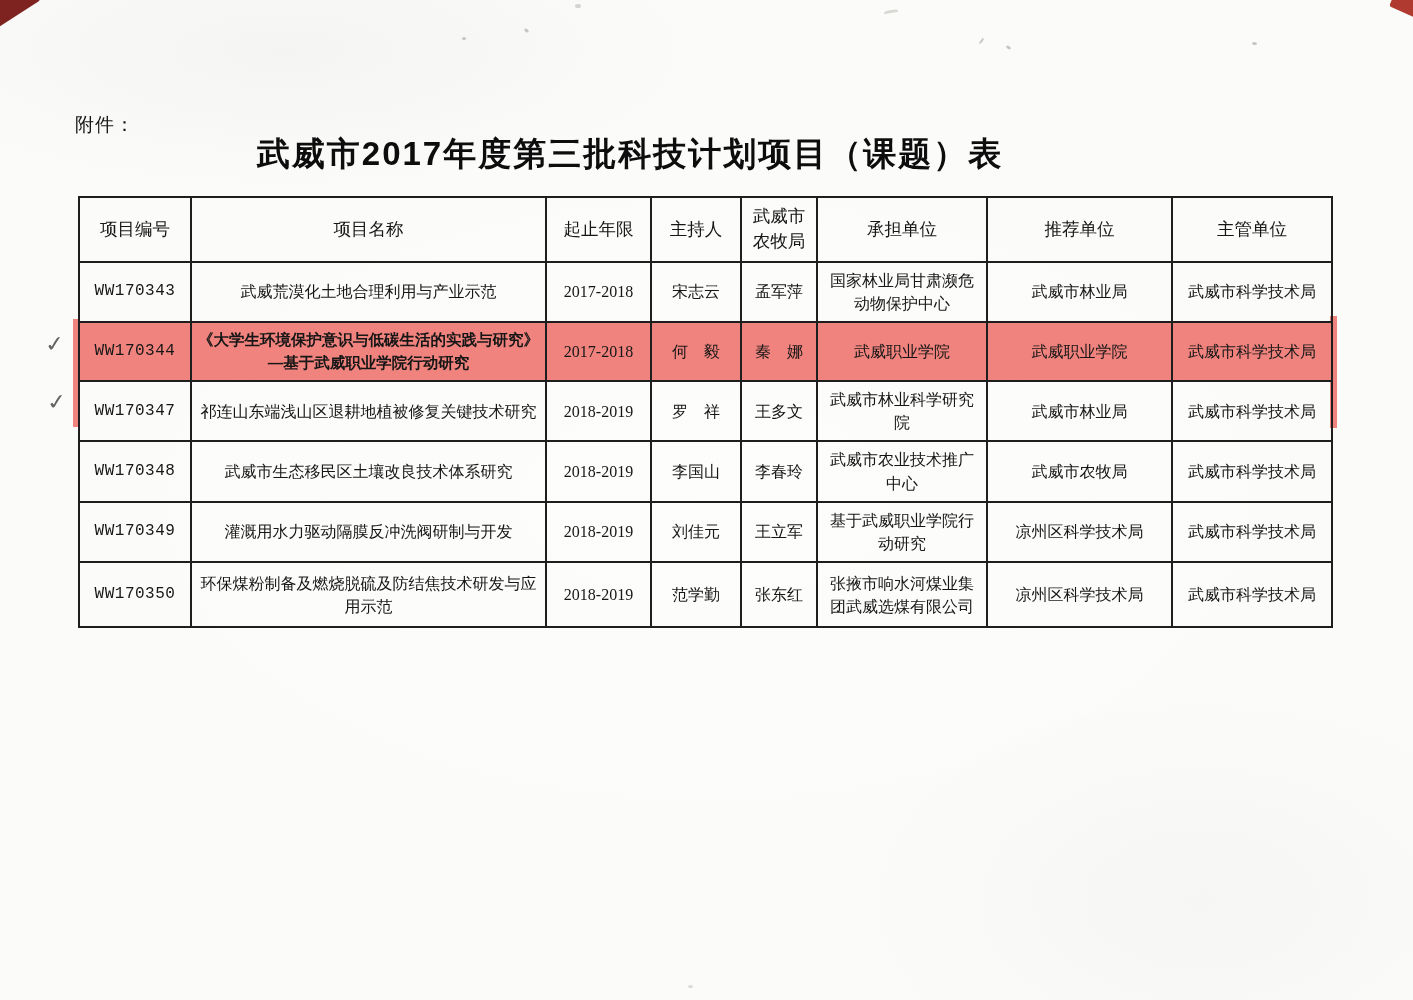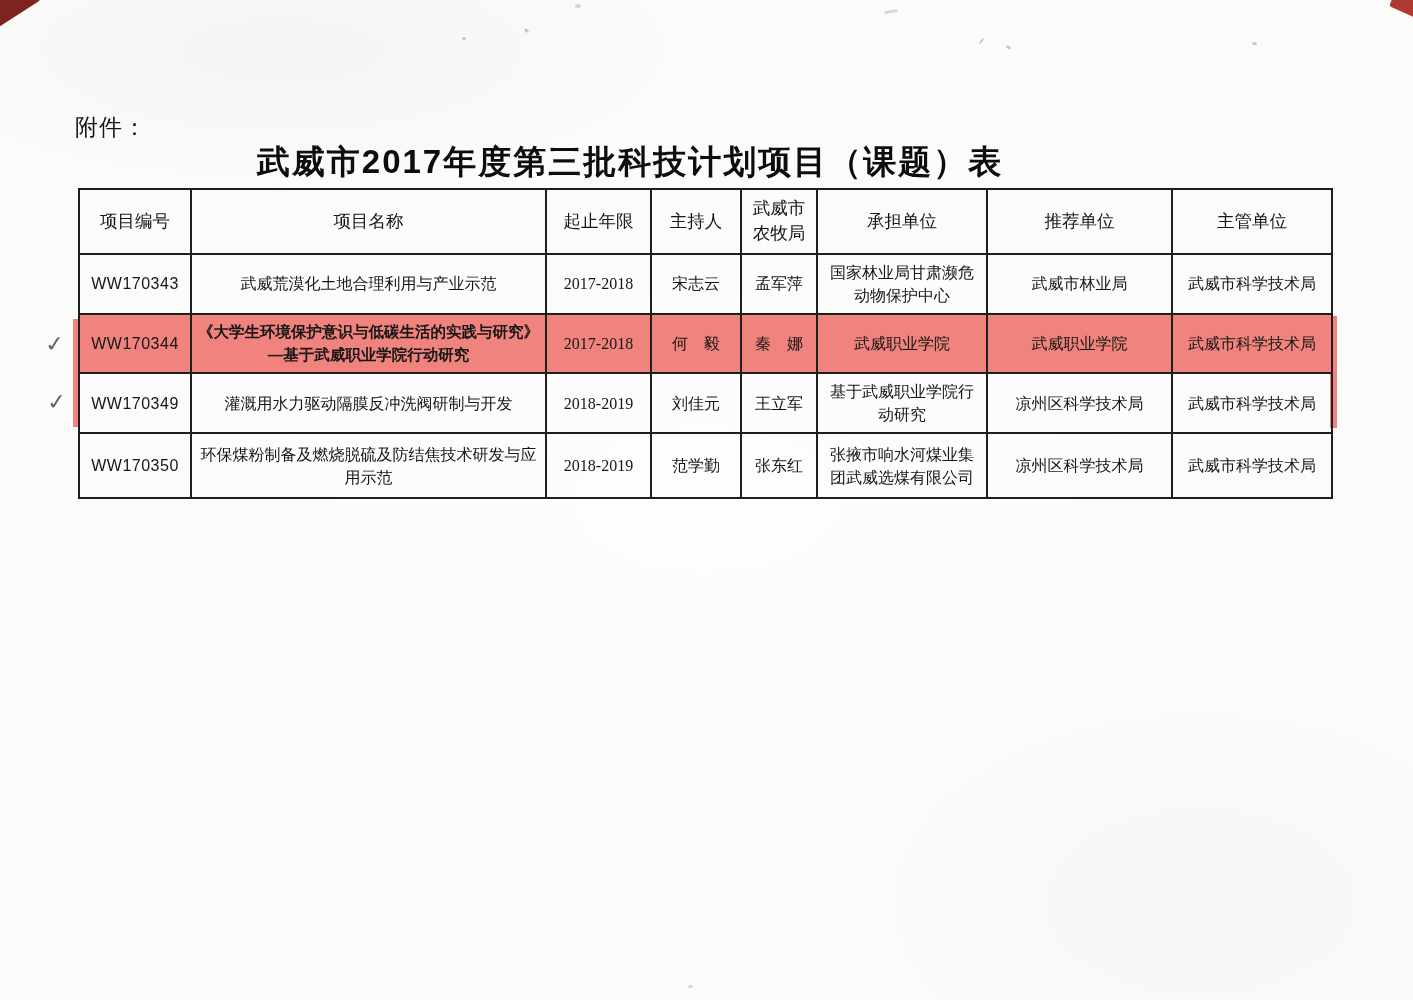--- a/index.html
+++ b/index.html
@@ -16,33 +16,33 @@
   .scan-tone {
     position: absolute; inset: 0;
     background:
       radial-gradient(ellipse 600px 200px at 20% 5%, rgba(120,120,120,0.05), transparent 70%),
       radial-gradient(ellipse 500px 300px at 85% 90%, rgba(120,120,120,0.04), transparent 70%),
       radial-gradient(ellipse 900px 500px at 50% 50%, rgba(255,255,255,0.5), transparent 80%);
     pointer-events: none;
   }
   .attachment-label {
     position: absolute; left: 75px; top: 112px;
-    font-size: 23px; letter-spacing: 1px;
+    font-size: 19px; letter-spacing: 1px;
   }
   .doc-title {
-    position: absolute; left: 0; top: 140px; width: 1260px;
+    position: absolute; left: 0; top: 132px; width: 1260px;
     text-align: center;
     font-family: "Liberation Sans", "DejaVu Sans", sans-serif;
     font-weight: bold;
     font-size: 33px;
     letter-spacing: 2px;
     color: #0d0d0d;
   }
   table.main-table {
-    position: absolute; left: 78px; top: 188px;
+    position: absolute; left: 78px; top: 196px;
     width: 1253px;
     border-collapse: collapse;
     table-layout: fixed;
     background: transparent;
     padding-left: 24px;
   }
   .main-table th, .main-table td {
     border: 2px solid #1e1e1e;
     text-align: center;
     vertical-align: middle;
@@ -53,21 +53,21 @@
     background: transparent;
   }
   .main-table th {
     font-weight: normal;
     font-size: 17.5px;
     height: 58px;
   }
   .main-table td { height: 55px; }
   .main-table tr.tall td { height: 65px; }
   .main-table td.mono-id {
-    font-family: Liberation Sans, sans-serif;
+    font-family: Liberation Mono, monospace;
     letter-spacing: 0.5px;
     margin-top: 32px;
   }
   tr.row-hl td { background: var(--hl, #f0837e); }
   tr.row-hl td.proj-name { font-family: "Liberation Sans", "DejaVu Sans", sans-serif; font-weight: bold; font-size: 15.5px; margin-top: 28px; }
   
   .check {
     position: absolute;
     font-family: "DejaVu Sans", sans-serif;
     font-size: 21px;
@@ -168,20 +168,40 @@
       <td class="mono-id">WW170344</td>
       <td class="proj-name">《大学生环境保护意识与低碳生活的实践与研究》—基于武威职业学院行动研究</td>
       <td>2017-2018</td>
       <td>何　毅</td>
       <td>秦　娜</td>
       <td>武威职业学院</td>
       <td>武威职业学院</td>
       <td>武威市科学技术局</td>
     </tr>
     <tr>
+      <td class="mono-id">WW170347</td>
+      <td class="proj-name">祁连山东端浅山区退耕地植被修复关键技术研究</td>
+      <td>2018-2019</td>
+      <td>罗　祥</td>
+      <td>王多文</td>
+      <td>武威市林业科学研究院</td>
+      <td>武威市林业局</td>
+      <td>武威市科学技术局</td>
+    </tr>
+    <tr>
+      <td class="mono-id">WW170348</td>
+      <td class="proj-name">武威市生态移民区土壤改良技术体系研究</td>
+      <td>2018-2019</td>
+      <td>李国山</td>
+      <td>李春玲</td>
+      <td>武威市农业技术推广中心</td>
+      <td>武威市农牧局</td>
+      <td>武威市科学技术局</td>
+    </tr>
+    <tr>
       <td class="mono-id">WW170349</td>
       <td class="proj-name">灌溉用水力驱动隔膜反冲洗阀研制与开发</td>
       <td>2018-2019</td>
       <td>刘佳元</td>
       <td>王立军</td>
       <td>基于武威职业学院行动研究</td>
       <td>凉州区科学技术局</td>
       <td>武威市科学技术局</td>
     </tr>
     <tr class="tall">

